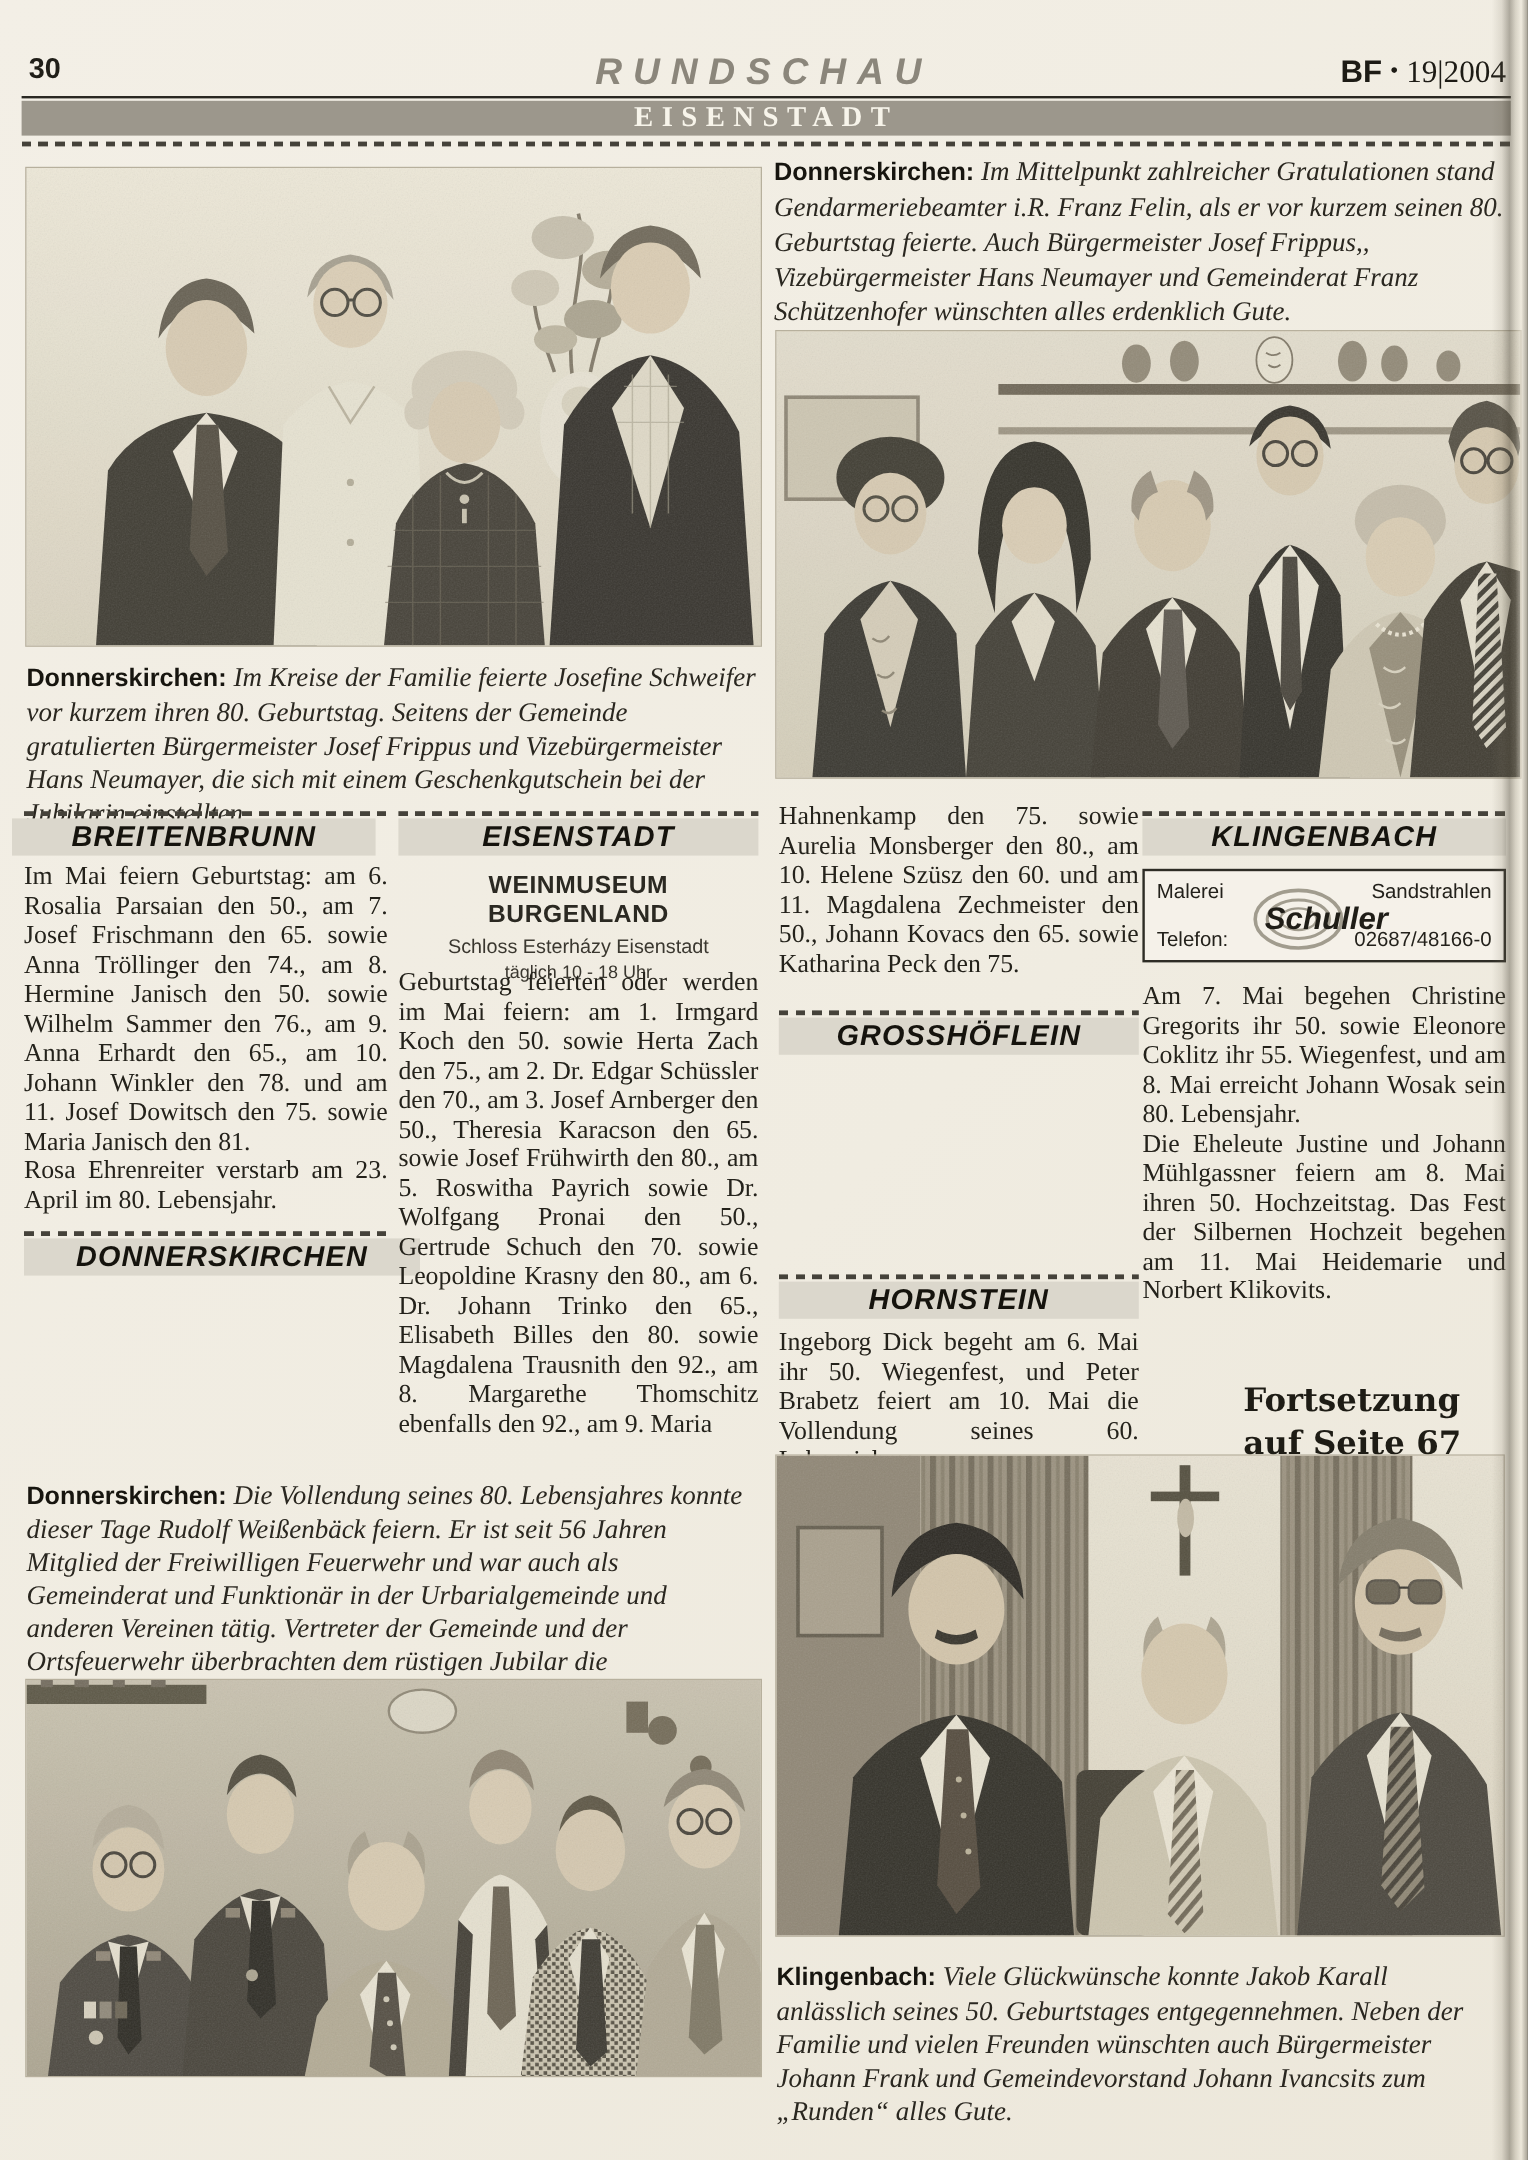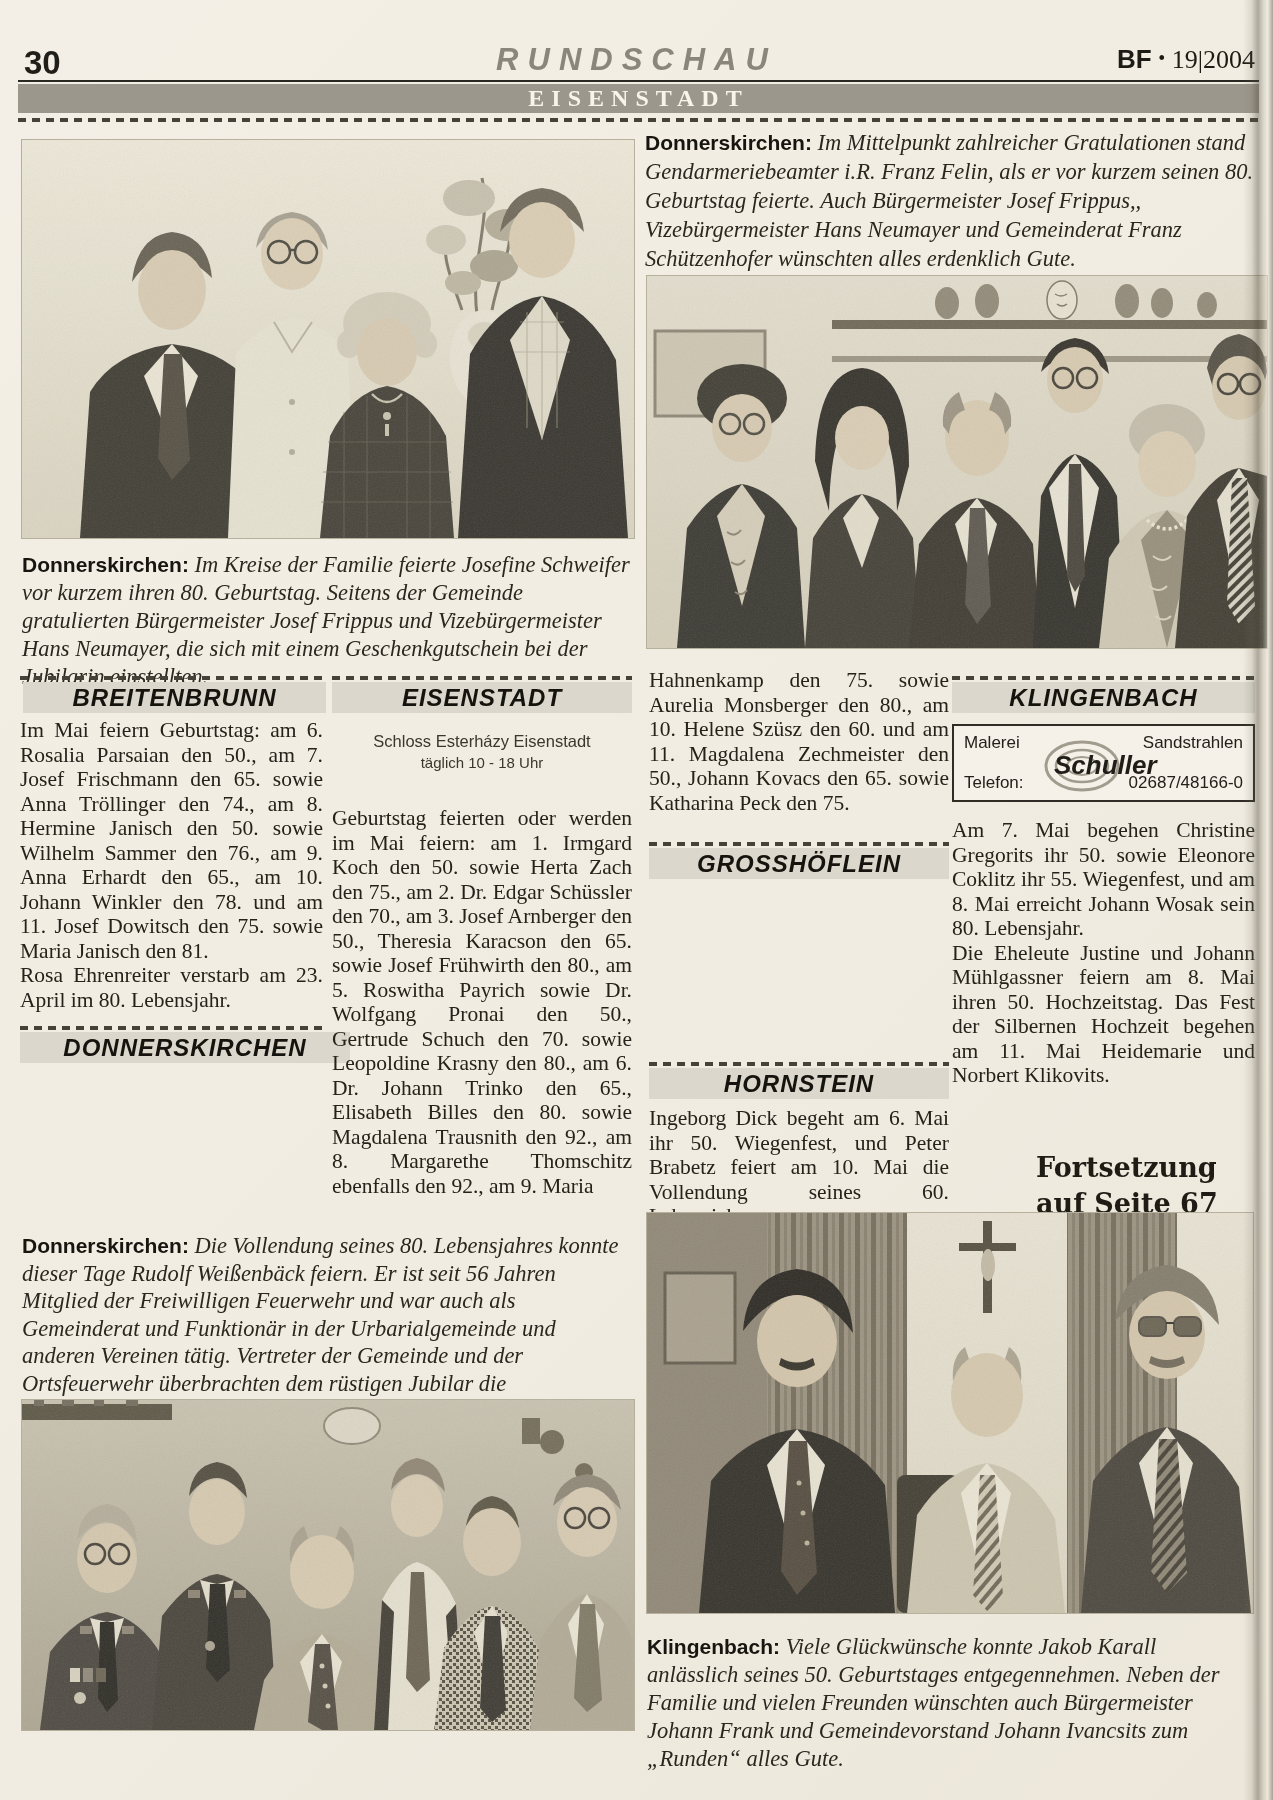--- a/index.html
+++ b/index.html
@@ -2,21 +2,21 @@
 <html><head>
 <meta charset="utf-8">
 <style>
   html,body{margin:0;padding:0;background:#6e6a60;}
   .page{position:relative;width:1273px;height:1800px;margin:0 auto;overflow:hidden;
         background:linear-gradient(135deg,#f3efe6 0%,#f0ece1 55%,#ece7da 100%);
         font-family:"Liberation Serif",serif;color:#26231c;}
   .abs{position:absolute;}
 
   
-  .pageno{font-family:"Liberation Sans",sans-serif;font-weight:bold;font-size:33px;color:#201e18;}
+  .pageno{font-family:"Liberation Sans",sans-serif;font-weight:bold;font-size:24px;color:#201e18;}
   .masthead{width:100%;text-align:center;font-family:"Liberation Sans",sans-serif;
             font-style:italic;font-weight:bold;font-size:31px;letter-spacing:9px;color:#8b867b;}
   .issue{font-size:26px;color:#1d1b15;}
   .issue .bf{font-family:"Liberation Sans",sans-serif;font-weight:bold;}
   .issue .bullet{font-size:20px;vertical-align:3px;}
   .topline{background:#2a2822;height:2px;}
   .banner{background:#9c978c;color:#f7f4ea;text-align:center;font-weight:bold;
           letter-spacing:7px;font-size:24px;height:29px;line-height:29px;}
   .dashline{height:4px;background:repeating-linear-gradient(90deg,#45423a 0 8px,transparent 8px 14px);}
 
@@ -238,36 +238,37 @@
         </g>
       <path d="M528,372 L540,240 Q566,196 592,192 L620,200 L620,372Z" fill="#38342c"></path>
       <polygon points="592,192 570,224 592,332 612,224" fill="#e6e0d0"></polygon>
       <polygon points="585,202 600,202 608,330 592,348 580,328" fill="url(#p2stripes)"></polygon>
     </g>
     <rect width="620" height="372" fill="#d8cfbc" opacity=".07"></rect>
     <rect width="620" height="372" filter="url(#grainF)" opacity=".14"></rect>
   </svg>
 
   <div class="abs dashline" style="left:20px;top:676px;width:303px;"></div>
-  <div class="abs sec-band" style="left:23px;top:682px;width:303px;">
+  <div class="abs sec-band" style="left:10px;top:682px;width:303px;">
     <span>BREITENBRUNN</span>
   </div>
   <div class="abs colbody" style="left:20px;top:718px;width:303px;">Im Mai feiern Geburtstag: am 6. Rosalia Parsaian den 50., am 7. Josef Frischmann den 65. sowie Anna Tröllinger den 74., am 8. Hermine Janisch den 50. sowie Wilhelm Sammer den 76., am 9. Anna Erhardt den 65., am 10. Johann Winkler den 78. und am 11. Josef Dowitsch den 75. sowie Maria Janisch den 81.
 Rosa Ehrenreiter verstarb am 23. April im 80. Lebensjahr.</div>
 
   <div class="abs dashline" style="left:20px;top:1026px;width:303px;"></div>
   <div class="abs sec-band" style="left:20px;top:1032px;width:330px;">
     <span>DONNERSKIRCHEN</span>
   </div>
 
   <div class="abs dashline" style="left:332px;top:676px;width:300px;"></div>
   <div class="abs sec-band" style="left:332px;top:682px;width:300px;">
     <span>EISENSTADT</span>
   </div>
   <div class="abs ad-wein" style="left:332px;top:726px;width:300px;">
+    <div class="l1">WEINMUSEUM BURGENLAND</div>
     <div class="l2">Schloss Esterházy Eisenstadt</div>
     <div class="l3">täglich 10 - 18 Uhr</div>
   </div>
   <div class="abs colbody" style="left:332px;top:806px;width:300px;">Geburtstag feierten oder werden im Mai feiern: am 1. Irmgard Koch den 50. sowie Herta Zach den 75., am 2. Dr. Edgar Schüssler den 70., am 3. Josef Arnberger den 50., Theresia Karacson den 65. sowie Josef Frühwirth den 80., am 5. Roswitha Payrich sowie Dr. Wolfgang Pronai den 50., Gertrude Schuch den 70. sowie Leopoldine Krasny den 80., am 6. Dr. Johann Trinko den 65., Elisabeth Billes den 80. sowie Magdalena Trausnith den 92., am 8. Margarethe Thomschitz ebenfalls den 92., am 9. Maria</div>
 
   <div class="abs colbody" style="left:649px;top:668px;width:300px;">Hahnenkamp den 75. sowie Aurelia Monsberger den 80., am 10. Helene Szüsz den 60. und am 11. Magdalena Zechmeister den 50., Johann Kovacs den 65. sowie Katharina Peck den 75.</div>
 
   <div class="abs dashline" style="left:649px;top:842px;width:300px;"></div>
   <div class="abs sec-band" style="left:649px;top:848px;width:300px;">
     <span>GROSSHÖFLEIN</span>

